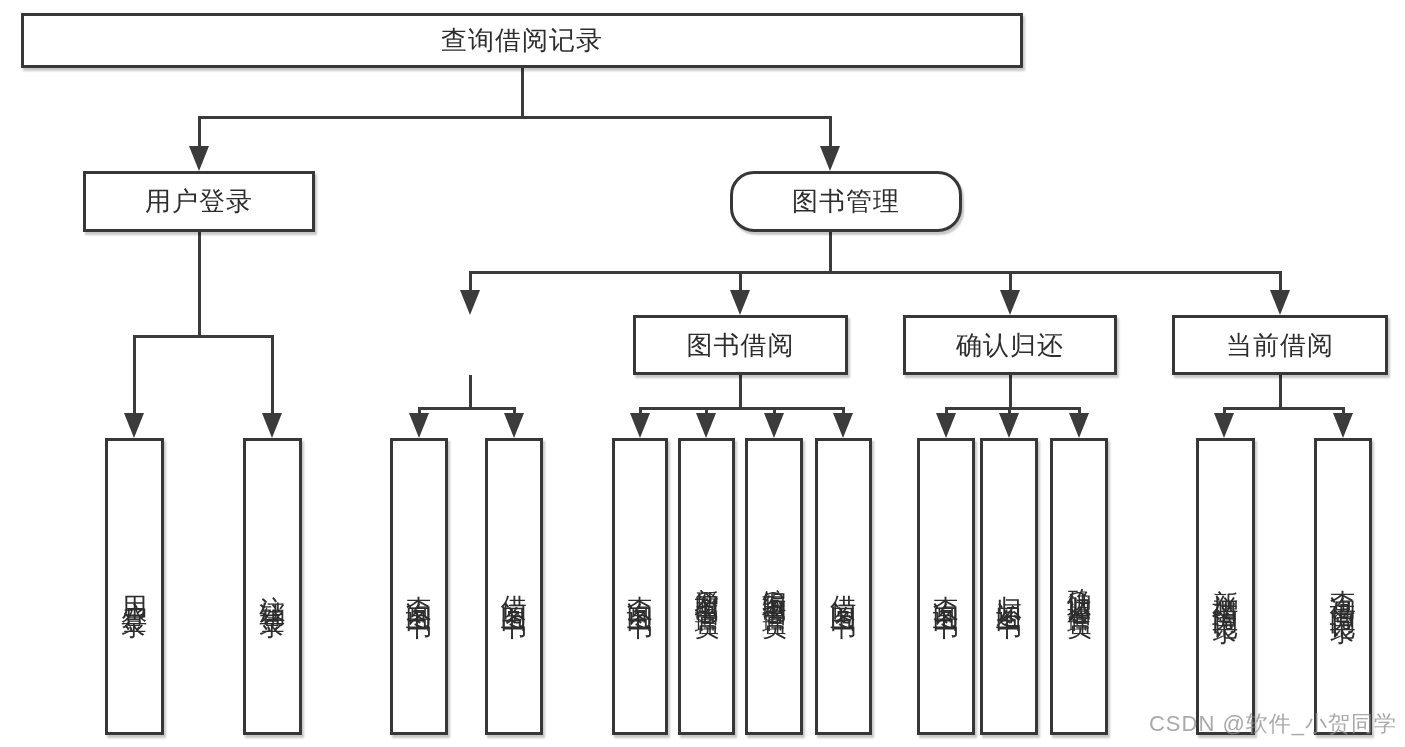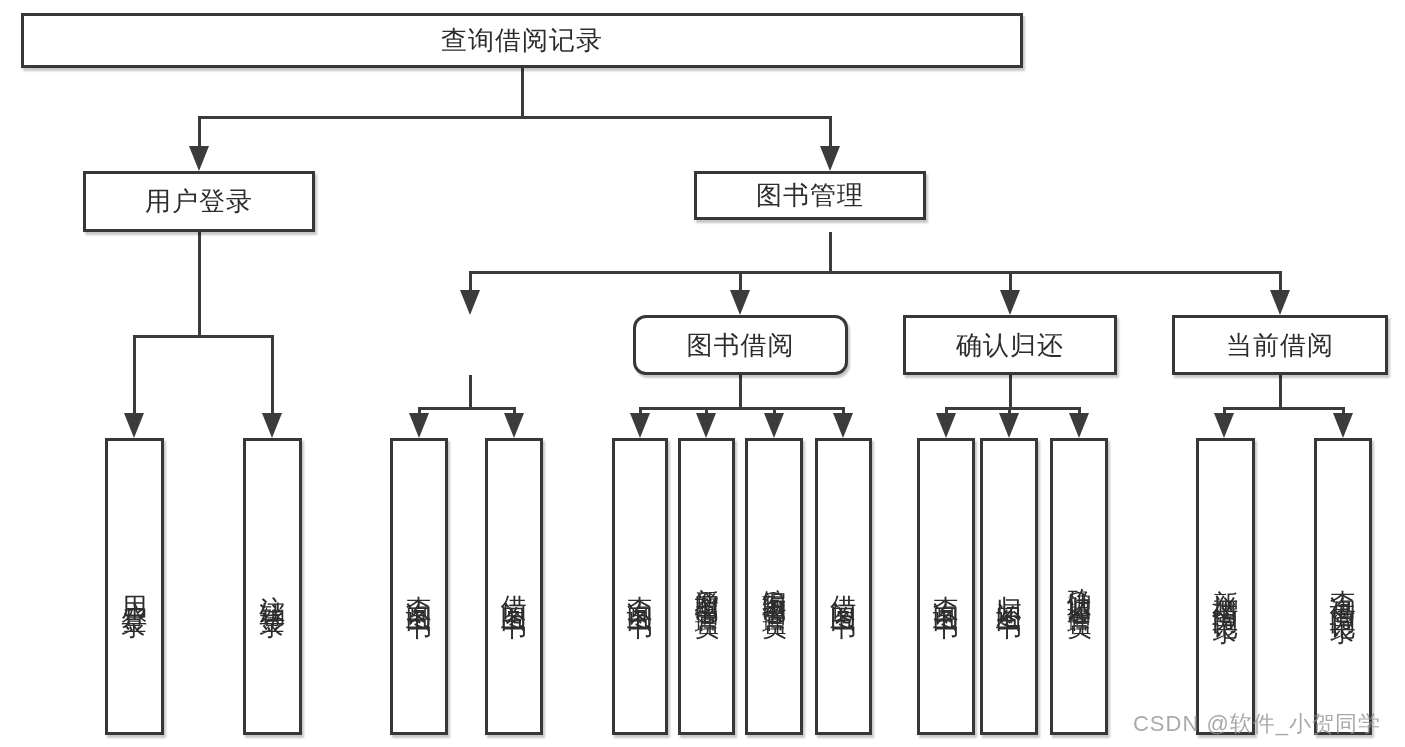--- a/index.html
+++ b/index.html
@@ -52,21 +52,21 @@
     position: absolute;
     width: 0;
     height: 0;
     border-left: 10px solid transparent;
     border-right: 10px solid transparent;
     border-top: 25px solid #3b3b3b;
     z-index: 1;
   }
   .watermark {
     position: absolute;
-    right: 24px;
+    right: 8px;
     bottom: 8px;
     font-size: 22px;
     color: rgba(145,145,145,0.78);
     letter-spacing: 1px;
     z-index: 3;
     white-space: nowrap;
   }
 </style>
 </head>
 <body>
@@ -128,25 +128,25 @@
       <div class="arrowhead" style="left: 1333px; top: 413px; border-top-color: rgb(59, 59, 59);"></div>
     </div>
 
   <div class="node h" style="left:21px; top:13px; width:1002px; height:55px;">
     <span>查询借阅记录</span>
   </div>
 
   <div class="node h" style="left:83px; top:171px; width:232px; height:61px;">
     <span>用户登录</span>
   </div>
-  <div class="node h" style="left:694px; top:171px; width:232px; height:49px;">
+  <div class="node h" style="left:730px; top:171px; width:232px; height:61px;border-radius:24px;">
     <span>图书管理</span>
   </div>
 
-  <div class="node h" style="left:633px; top:315px; width:215px; height:60px;border-radius:13px;">
+  <div class="node h" style="left:633px; top:315px; width:215px; height:60px;">
     <span>图书借阅</span>
   </div>
   <div class="node h" style="left:903px; top:315px; width:214px; height:60px;">
     <span>确认归还</span>
   </div>
   <div class="node h" style="left:1172px; top:315px; width:216px; height:60px;">
     <span>当前借阅</span>
   </div>
 
   <div class="node v" style="left:105px; top:438px; width:59px; height:297px;">

